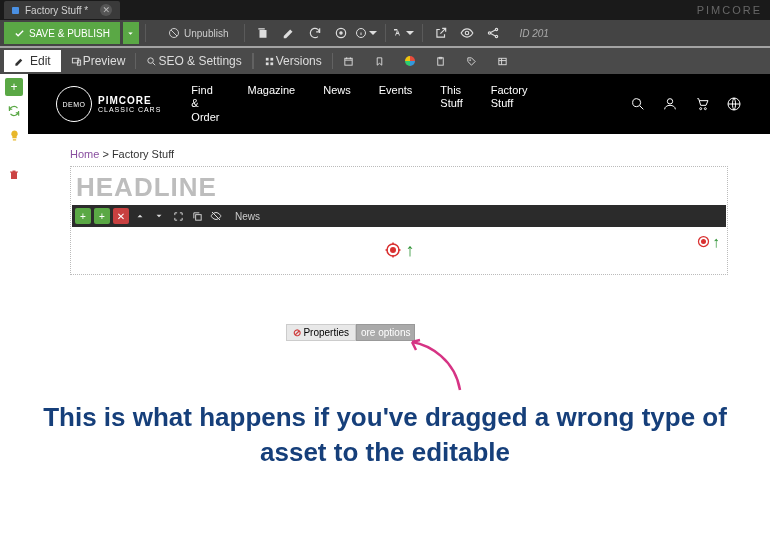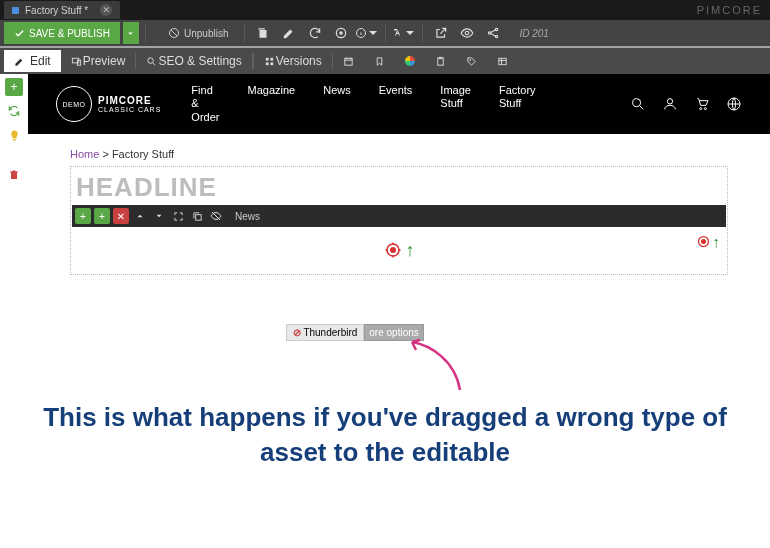--- a/index.html
+++ b/index.html
@@ -254,21 +254,21 @@
           <div style="font-size:7px;letter-spacing:1px">CLASSIC CARS</div>
         </div>
       </div>
       <div class="nav">
         <span style="white-space:pre-line;line-height:1.2">Find
 &amp;
 Order</span>
         <span>Magazine</span>
         <span>News</span>
         <span>Events</span>
-        <span style="white-space:pre-line;line-height:1.2">Image
+        <span style="white-space:pre-line;line-height:1.2">This
 Stuff</span>
         <span style="white-space:pre-line;line-height:1.2">Factory
 Stuff</span>
       </div>
       <div class="hdr-icons">
         <svg viewBox="0 0 24 24">
             <circle cx="10" cy="10" r="6"></circle>
             <path d="M20 20l-5-5"></path>
           </svg>
         <svg viewBox="0 0 24 24">
@@ -343,21 +343,21 @@
           <span class="uparr" style="font-size:15px">↑</span>
         </div>
       </div>
     </div>
   </div>
 </div>
 
 <div class="dragitem">
   <div class="di1">
     <span class="no">⊘</span>
-    <span>Thunderbird</span>
+    <span>Properties</span>
   </div>
   <div class="di2">ore options</div>
 </div>
 
 <svg class="arrow-svg" width="80" height="70" viewBox="0 0 80 70">
   <path d="M60 60 C 55 30, 30 15, 12 12" fill="none" stroke="#d63384" stroke-width="2.5"></path>
   <path d="M12 12 L20 10 M12 12 L16 20" fill="none" stroke="#d63384" stroke-width="2.5"></path>
 </svg>
 
 <div class="caption">This is what happens if you've dragged a wrong type of asset to the editable</div>

